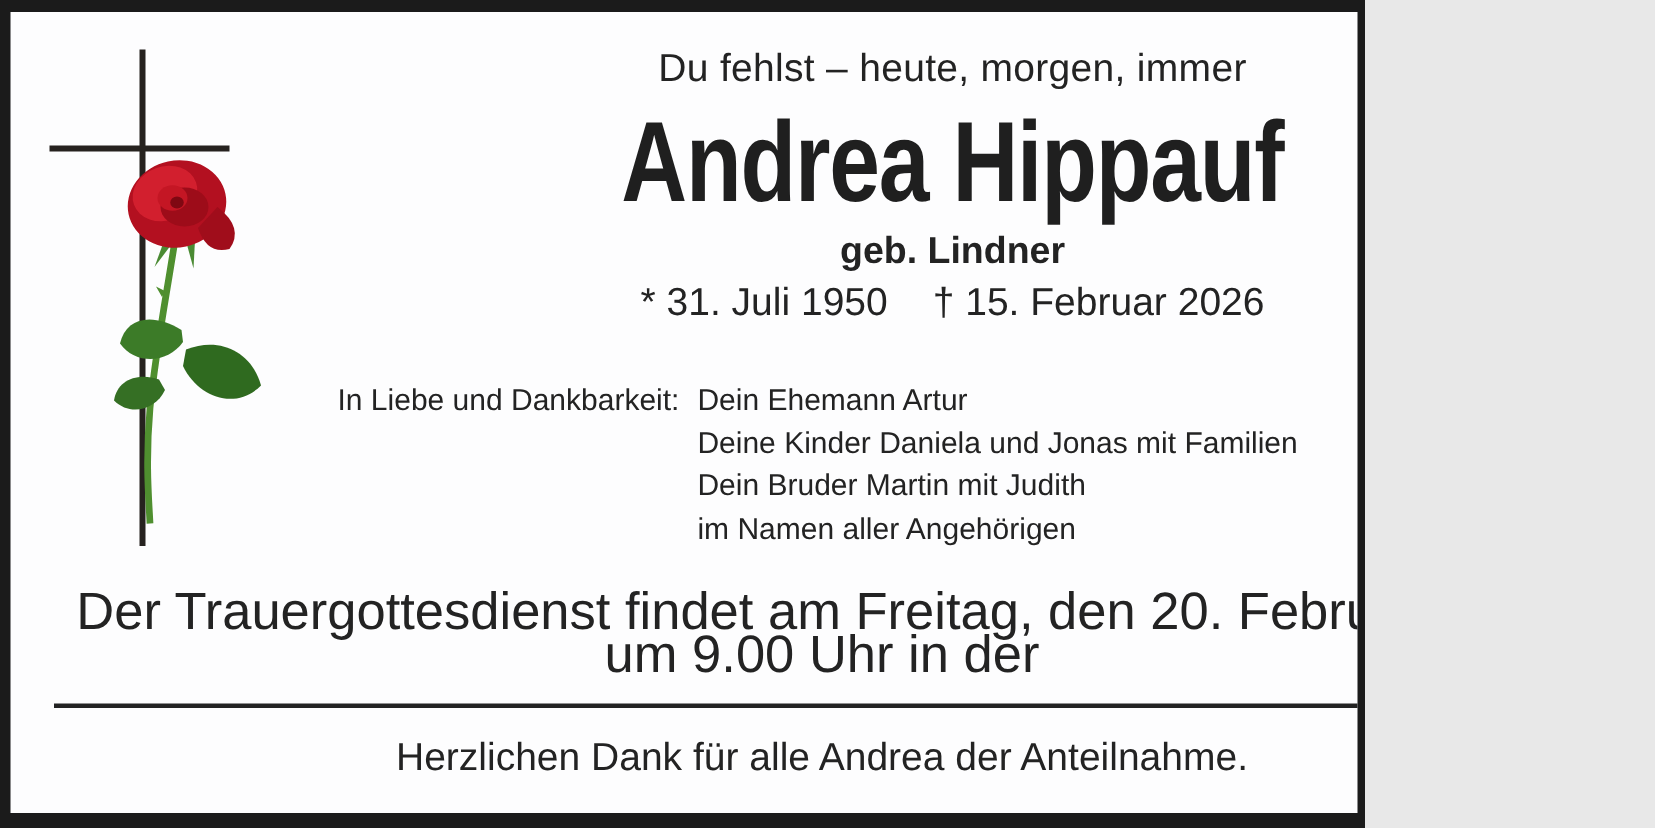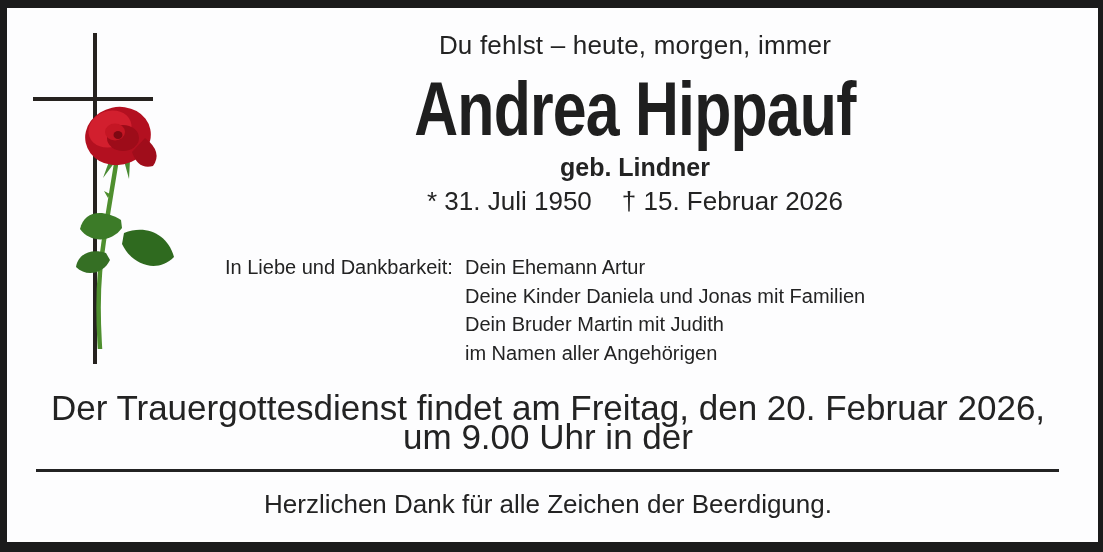--- a/index.html
+++ b/index.html
@@ -1,16 +1,16 @@
 <!DOCTYPE html>
 <html><head>
 <meta charset="utf-8">
 <style>
   html,body{margin:0;padding:0;background:#e8e8e8;}
-  .stage{width:1103px;height:552px;position:relative;}
+  .stage{width:910px;height:552px;position:relative;}
   .card{
     position:absolute;inset:0;box-sizing:border-box;
     border:solid #1b1b1b;border-width:8px 5px 10px 7px;
     background:#fdfdfe;
     font-family:"Liberation Sans","DejaVu Sans",sans-serif;
     color:#232323;overflow:hidden;
   }
   .card *{box-sizing:border-box;}
   
   .cross-v{position:absolute;left:86px;top:25px;width:4px;height:331px;background:#26221f;}
@@ -87,16 +87,16 @@
         <div><span>im Namen aller Angehörigen</span><b></b><span></span><b></b><span></span></div>
       </div>
     </div>
 
     <div class="service">
       <div>Der Trauergottesdienst findet am Freitag, den 20. Februar 2026, um 9.00 Uhr in der</div>
     </div>
 
     <div class="divider"></div>
 
-    <div class="thanks">Herzlichen Dank für alle Zeichen der Beerdigung.</div>
+    <div class="thanks">Herzlichen Dank für alle Andrea der Anteilnahme.</div>
 
   </div>
 </div>
 
 </body></html>

